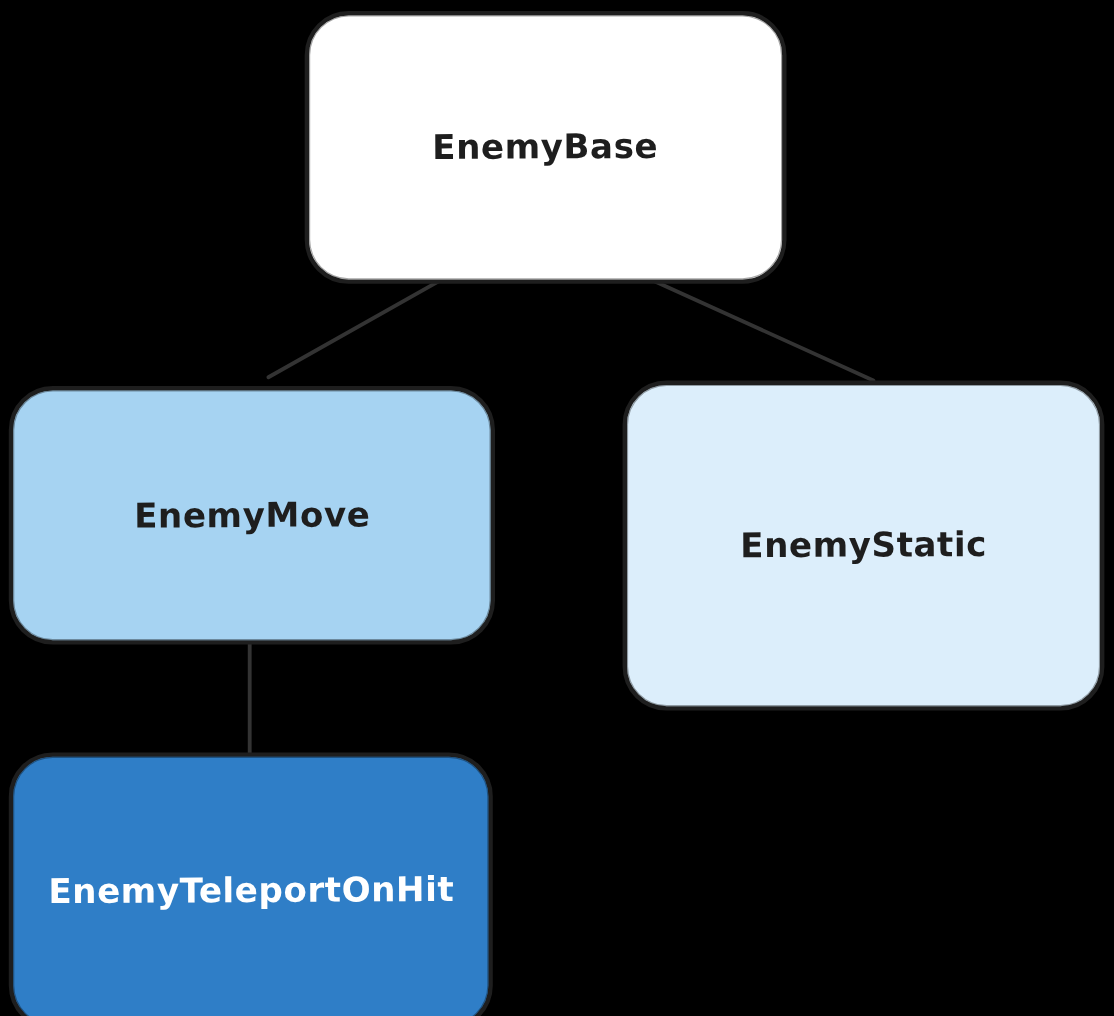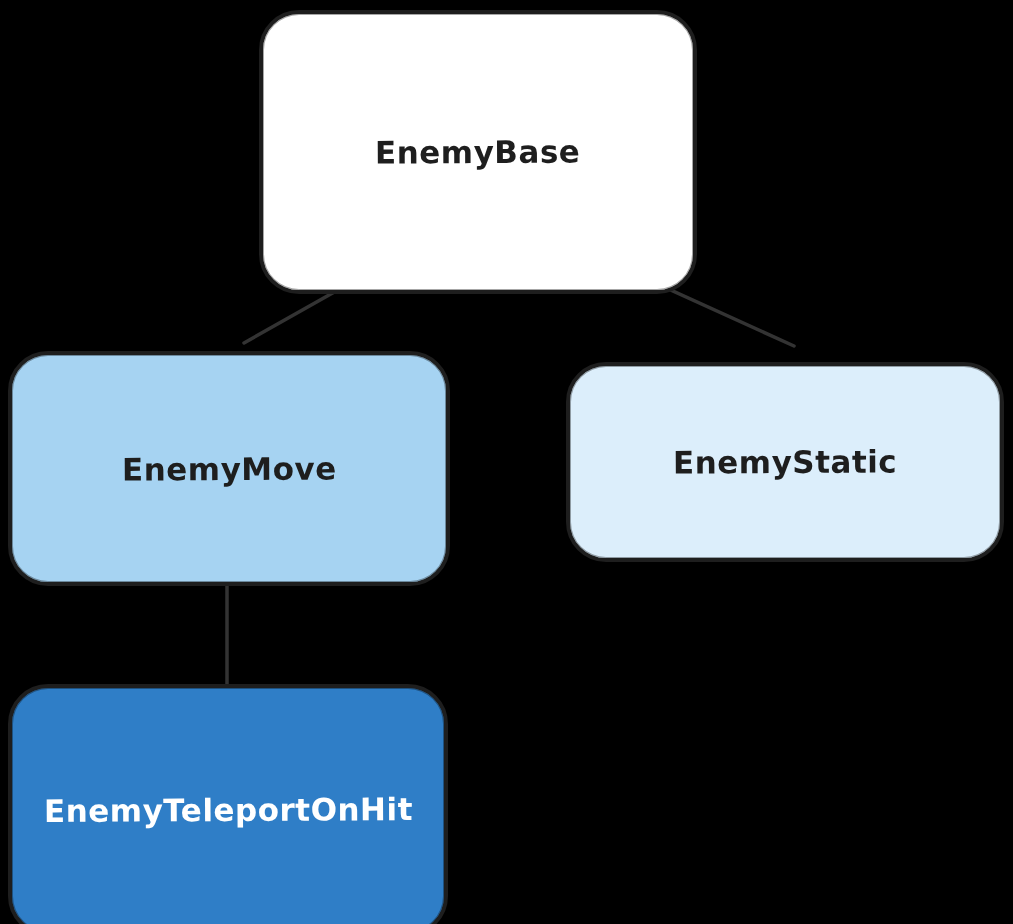--- a/index.html
+++ b/index.html
@@ -35,23 +35,23 @@
     box-shadow: 0 0 0 1px rgba(0,0,0,0.35) inset;
   }
   .node-label {
     font-size: 31px;
     font-weight: bold;
     letter-spacing: 0.5px;
     white-space: nowrap;
     transform: rotate(-0.3deg);
   }
   
-  .node-enemy-base            { left: 259px; top: 10px;  width: 438px; height: 284px; }
+  .node-enemy-base            { left: 277px; top: 10px;  width: 438px; height: 248px; }
   .node-enemy-move            { left: 8px;   top: 351px; width: 442px; height: 235px; }
-  .node-enemy-static          { left: 566px; top: 346px; width: 438px; height: 200px; margin-top: 16px; }
+  .node-enemy-static          { left: 566px; top: 346px; width: 438px; height: 300px; }
   .node-enemy-teleport-on-hit { left: 8px;   top: 684px; width: 440px; height: 252px; }
 </style>
 </head>
 <body>
 
 <div class="canvas">
 
   <svg class="edges-layer" viewBox="0 0 1013 924" xmlns="http://www.w3.org/2000/svg">
     <line x1="416" y1="246" x2="244" y2="343" stroke-width="3.5" stroke-linecap="round" stroke="#333333"></line>
     <line x1="576" y1="247" x2="794" y2="346" stroke-width="3.5" stroke-linecap="round" stroke="#333333"></line>

